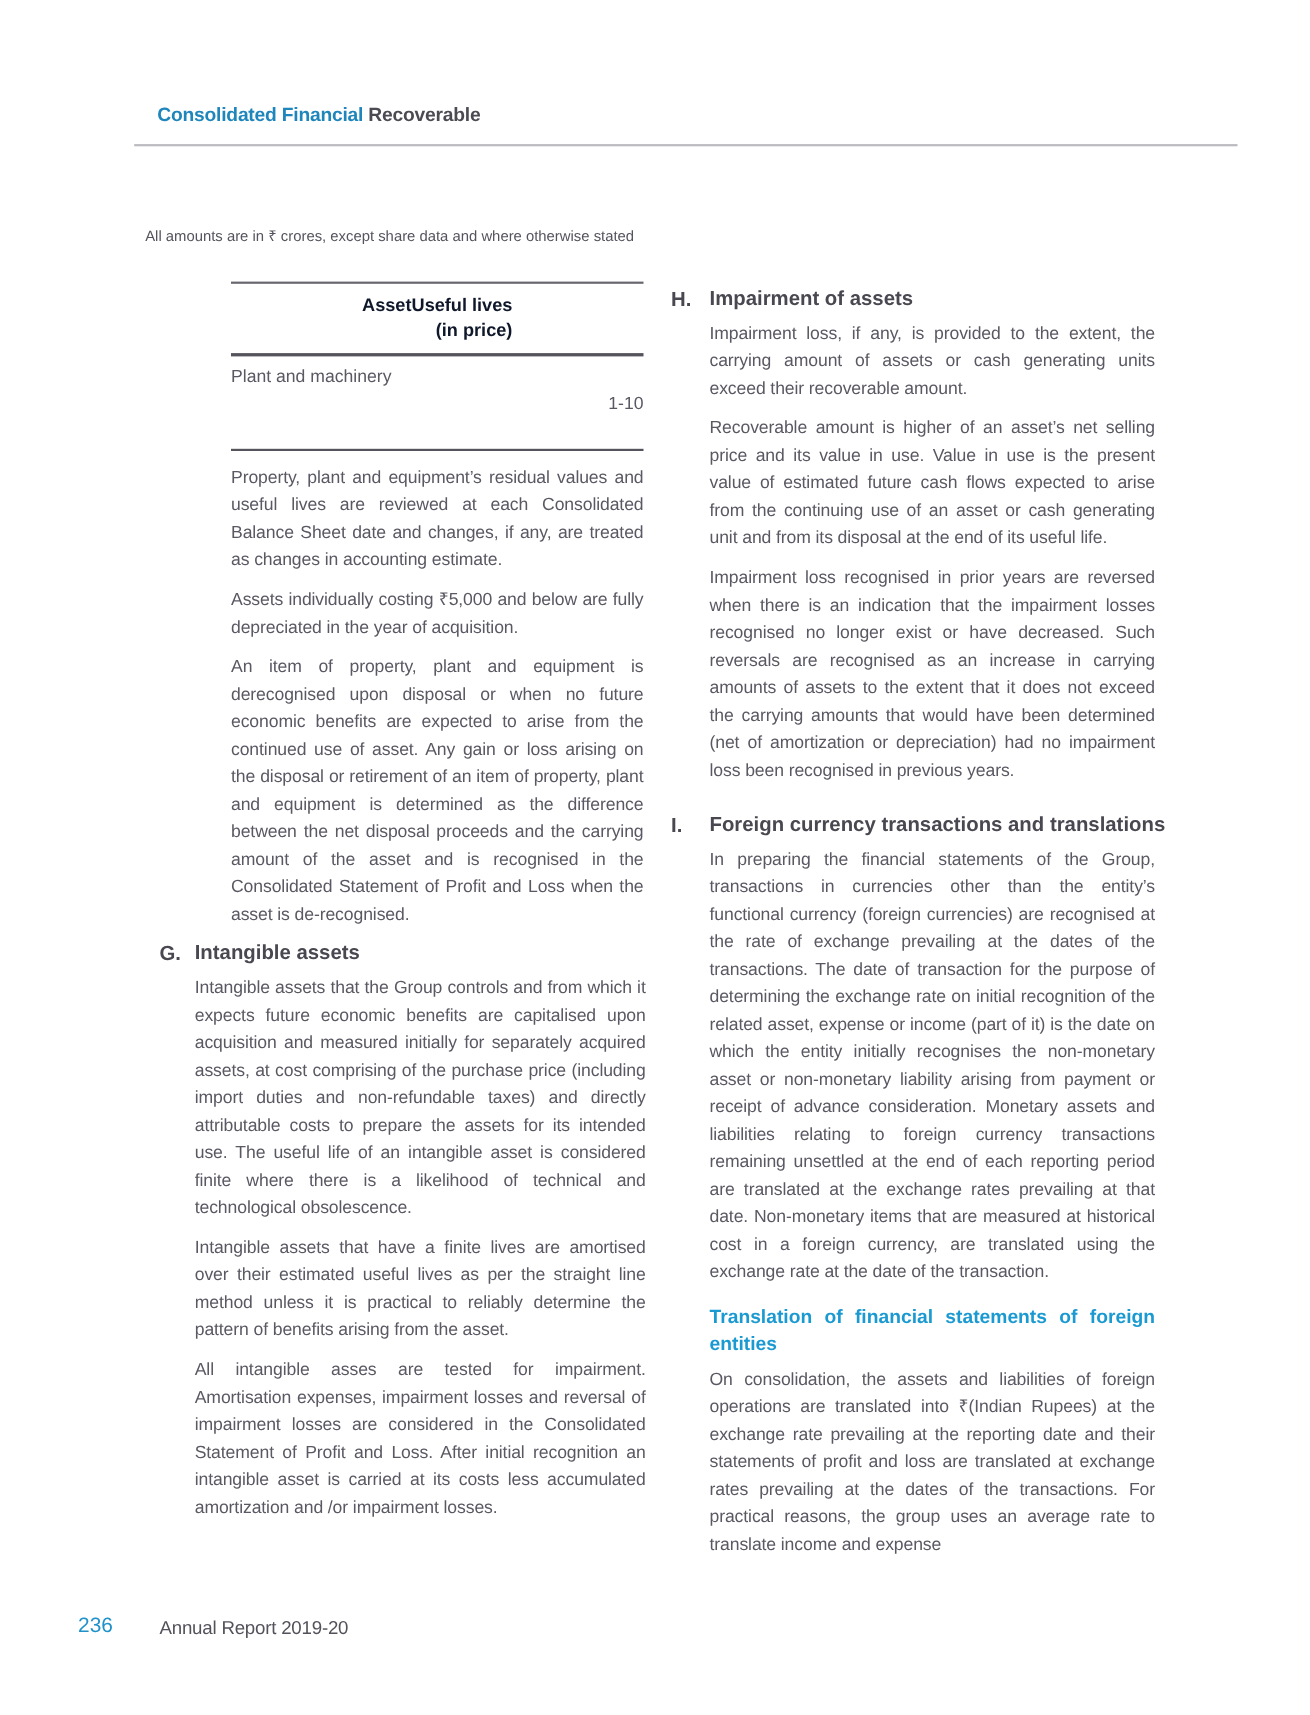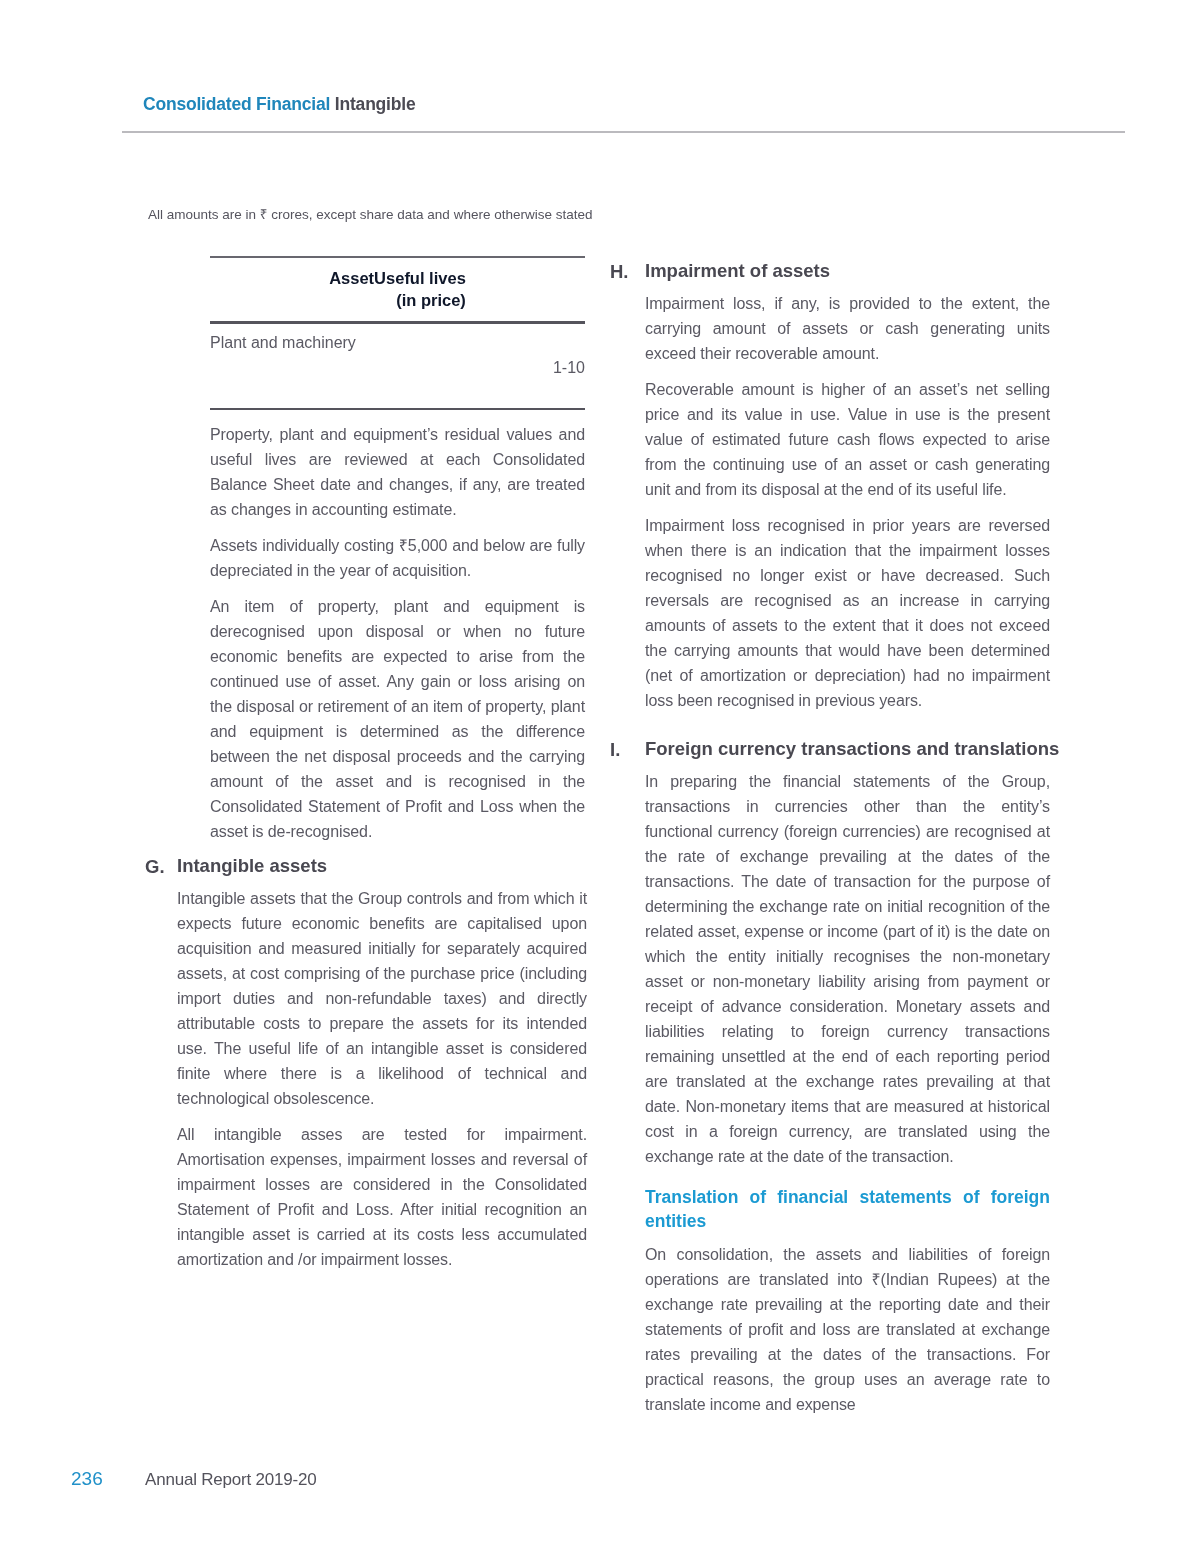--- a/index.html
+++ b/index.html
@@ -9,21 +9,21 @@
   }
   
   .breadcrumb{position:absolute;left:143px;top:94px;font-size:17.5px;font-weight:600;letter-spacing:-0.2px;}
   .breadcrumb .hl{color:#1f86bb;}
   .breadcrumb .rest{color:#4c4b54;}
   .top-rule{position:absolute;left:122px;top:131px;width:1003px;height:2px;background:#bbbabe;}
   
   .page-title{position:absolute;left:143px;top:155px;font-size:34px;font-weight:bold;letter-spacing:-0.4px;white-space:nowrap;}
   .page-title .dark{color:#4c4b54;}
   .page-title .blue{color:#1f86bb;}
-  .subtitle{position:absolute;left:148px;top:205px;font-size:13.5px;color:#55545e;}
+  .subtitle{position:absolute;left:132px;top:205px;font-size:13.5px;color:#55545e;}
   
   .col-left{position:absolute;left:145px;top:256px;width:442px;}
   .col-right{position:absolute;left:610px;top:256px;width:465px;}
   .indent{margin-left:65px;width:375px;}
   .body-text{font-size:16px;line-height:25px;color:#5a5963;text-align:justify;letter-spacing:-0.1px;}
   .body-text p{margin:0 0 11px 0;}
   
   .ultable{margin-left:65px;width:375px;margin-bottom:12px;}
   .ultable .rule-top{border-top:2px solid #68676f;}
   .ultable .rule-mid{border-top:3px solid #55545c;}
@@ -47,21 +47,21 @@
   
   .footer-num{position:absolute;left:71px;top:1468px;font-size:19px;font-weight:normal;color:#2191c9;}
   .footer-label{position:absolute;left:145px;top:1470px;font-size:17px;color:#53525b;letter-spacing:-0.2px;}
 </style>
 </head>
 <body>
 
 <div class="page">
 
   <div class="breadcrumb">
-    <span class="hl">Consolidated Financial</span><span class="rest"> Intangible</span>
+    <span class="hl">Consolidated Financial</span><span class="rest"> Recoverable</span>
   </div>
 
   <div class="top-rule"></div>
 
 
   <div class="subtitle">All amounts are in ₹ crores, except share data and where otherwise stated</div>
 
   <div class="col-left">
 
     <div class="ultable">
@@ -88,20 +88,21 @@
       <p>Assets individually costing ₹5,000 and below are fully depreciated in the year of acquisition.</p>
       <p>An item of property, plant and equipment is derecognised upon disposal or when no future economic benefits are expected to arise from the continued use of asset. Any gain or loss arising on the disposal or retirement of an item of property, plant and equipment is determined as the difference between the net disposal proceeds and the carrying amount of the asset and is recognised in the Consolidated Statement of Profit and Loss when the asset is de-recognised.</p>
     </div>
 
     <div class="section">
       <div class="letter">G.</div>
       <div class="content">
         <div class="sec-head">Intangible assets</div>
         <div class="body-text">
           <p>Intangible assets that the Group controls and from which it expects future economic benefits are capitalised upon acquisition and measured initially for separately acquired assets, at cost comprising of the purchase price (including import duties and non-refundable taxes) and directly attributable costs to prepare the assets for its intended use. The useful life of an intangible asset is considered finite where there is a likelihood of technical and technological obsolescence.</p>
+          <p>Intangible assets that have a finite lives are amortised over their estimated useful lives as per the straight line method unless it is practical to reliably determine the pattern of benefits arising from the asset.</p>
           <p>All intangible asses are tested for impairment. Amortisation expenses, impairment losses and reversal of impairment losses are considered in the Consolidated Statement of Profit and Loss. After initial recognition an intangible asset is carried at its costs less accumulated amortization and /or impairment losses.</p>
         </div>
       </div>
     </div>
 
   </div>
 
   <div class="col-right">
 
     <div class="section">

